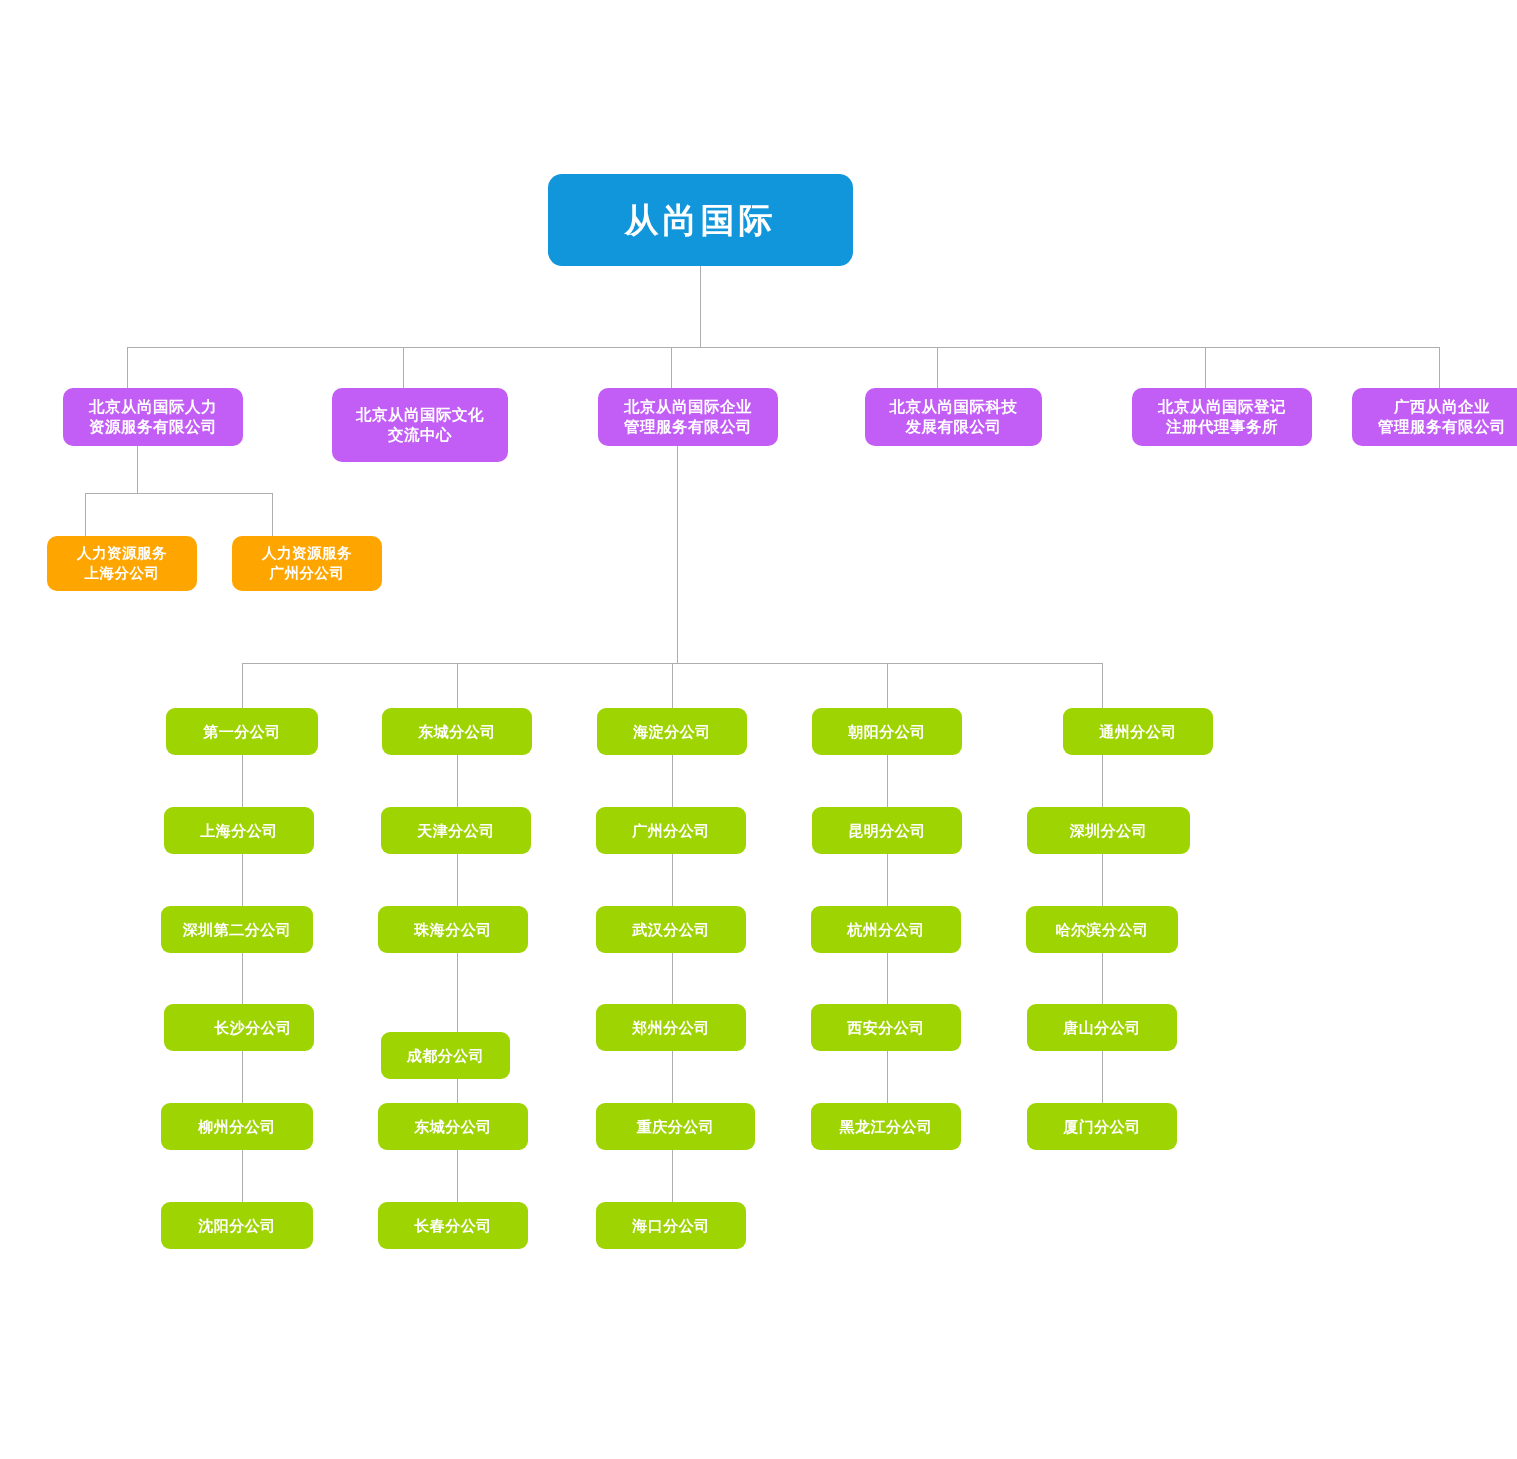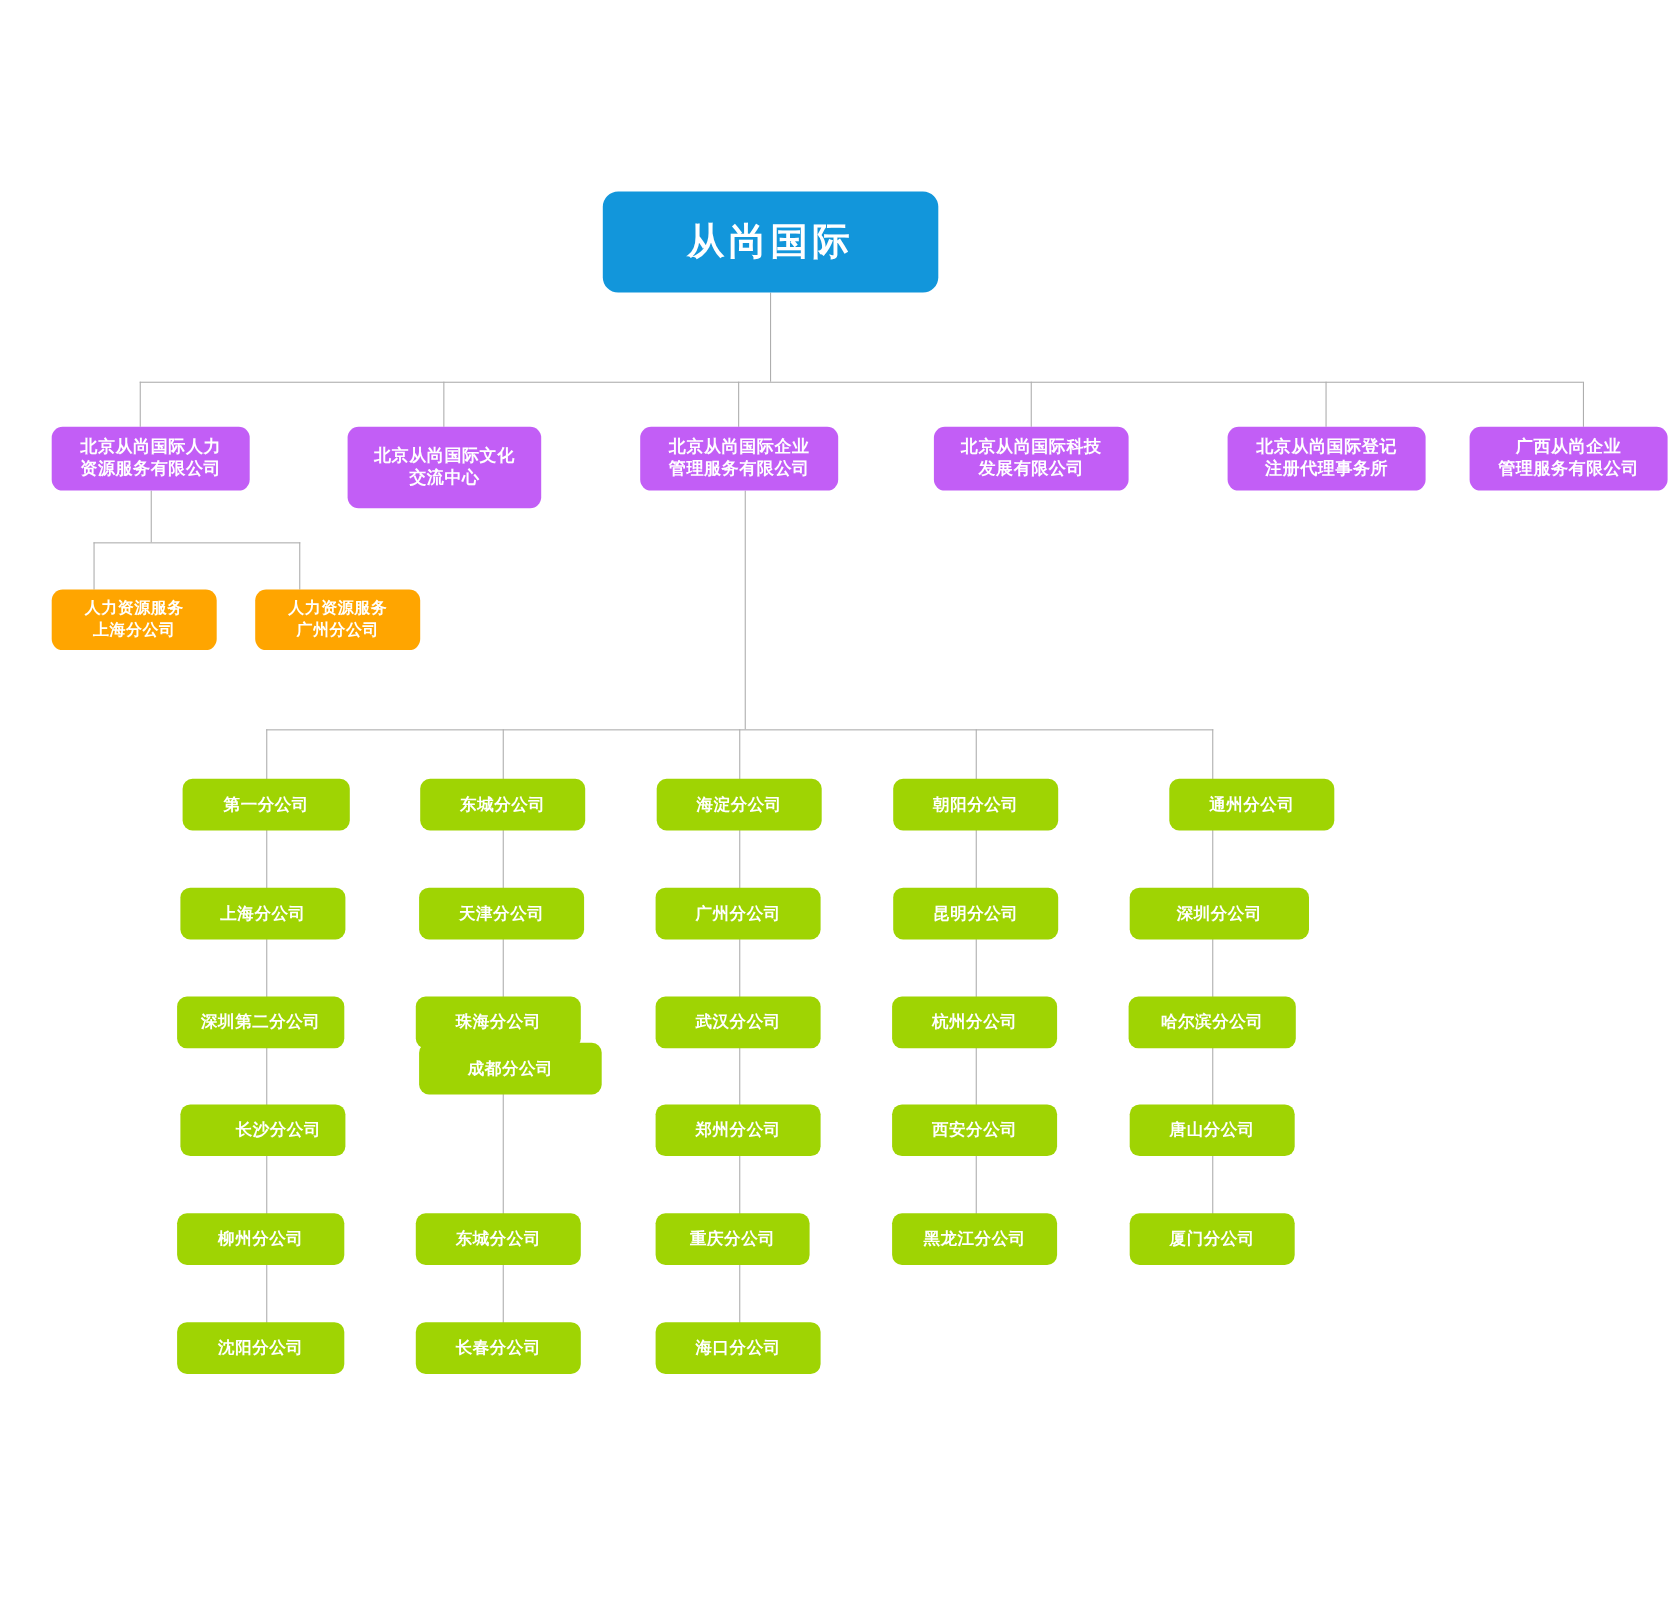--- a/index.html
+++ b/index.html
@@ -54,20 +54,21 @@
     font-size: 34px;
     letter-spacing: 4px;
     font-weight: bold;
   }
 
   
   .node.purple {
     background: #c25ef6;
     font-size: 15.5px;
     border-radius: 10px;
+    margin-left: 16px;
   }
 
   
   .node.orange {
     background: #ffa500;
     font-size: 14.5px;
     border-radius: 10px;
   }
 
   
@@ -129,29 +130,29 @@
   <div class="node green" style="left:166px; top:708px;  width:152px; height:47px;">第一分公司</div>
   <div class="node green" style="left:164px; top:807px;  width:150px; height:47px;">上海分公司</div>
   <div class="node green" style="left:161px; top:906px;  width:152px; height:47px;">深圳第二分公司</div>
   <div class="node green" style="left:164px; top:1004px; width:150px; height:47px;padding-left:28px;">长沙分公司</div>
   <div class="node green" style="left:161px; top:1103px; width:152px; height:47px;">柳州分公司</div>
   <div class="node green" style="left:161px; top:1202px; width:152px; height:47px;">沈阳分公司</div>
 
   <div class="node green" style="left:382px; top:708px;  width:150px; height:47px;">东城分公司</div>
   <div class="node green" style="left:381px; top:807px;  width:150px; height:47px;">天津分公司</div>
   <div class="node green" style="left:378px; top:906px;  width:150px; height:47px;">珠海分公司</div>
-  <div class="node green" style="left:381px; top:948px; width:166px; height:47px;">成都分公司</div>
+  <div class="node green" style="left:381px; top:1032px; width:129px; height:47px;">成都分公司</div>
   <div class="node green" style="left:378px; top:1103px; width:150px; height:47px;">东城分公司</div>
   <div class="node green" style="left:378px; top:1202px; width:150px; height:47px;">长春分公司</div>
 
   <div class="node green" style="left:597px; top:708px;  width:150px; height:47px;">海淀分公司</div>
   <div class="node green" style="left:596px; top:807px;  width:150px; height:47px;">广州分公司</div>
   <div class="node green" style="left:596px; top:906px;  width:150px; height:47px;">武汉分公司</div>
   <div class="node green" style="left:596px; top:1004px; width:150px; height:47px;">郑州分公司</div>
-  <div class="node green" style="left:596px; top:1103px; width:140px; height:47px;">重庆分公司</div>
+  <div class="node green" style="left:596px; top:1103px; width:159px; height:47px;">重庆分公司</div>
   <div class="node green" style="left:596px; top:1202px; width:150px; height:47px;">海口分公司</div>
 
   <div class="node green" style="left:812px; top:708px;  width:150px; height:47px;">朝阳分公司</div>
   <div class="node green" style="left:812px; top:807px;  width:150px; height:47px;">昆明分公司</div>
   <div class="node green" style="left:811px; top:906px;  width:150px; height:47px;">杭州分公司</div>
   <div class="node green" style="left:811px; top:1004px; width:150px; height:47px;">西安分公司</div>
   <div class="node green" style="left:811px; top:1103px; width:150px; height:47px;">黑龙江分公司</div>
 
   <div class="node green" style="left:1027px; top:708px;  width:150px; height:47px;margin-left:36px;">通州分公司</div>
   <div class="node green" style="left:1027px; top:807px;  width:163px; height:47px;">深圳分公司</div>

